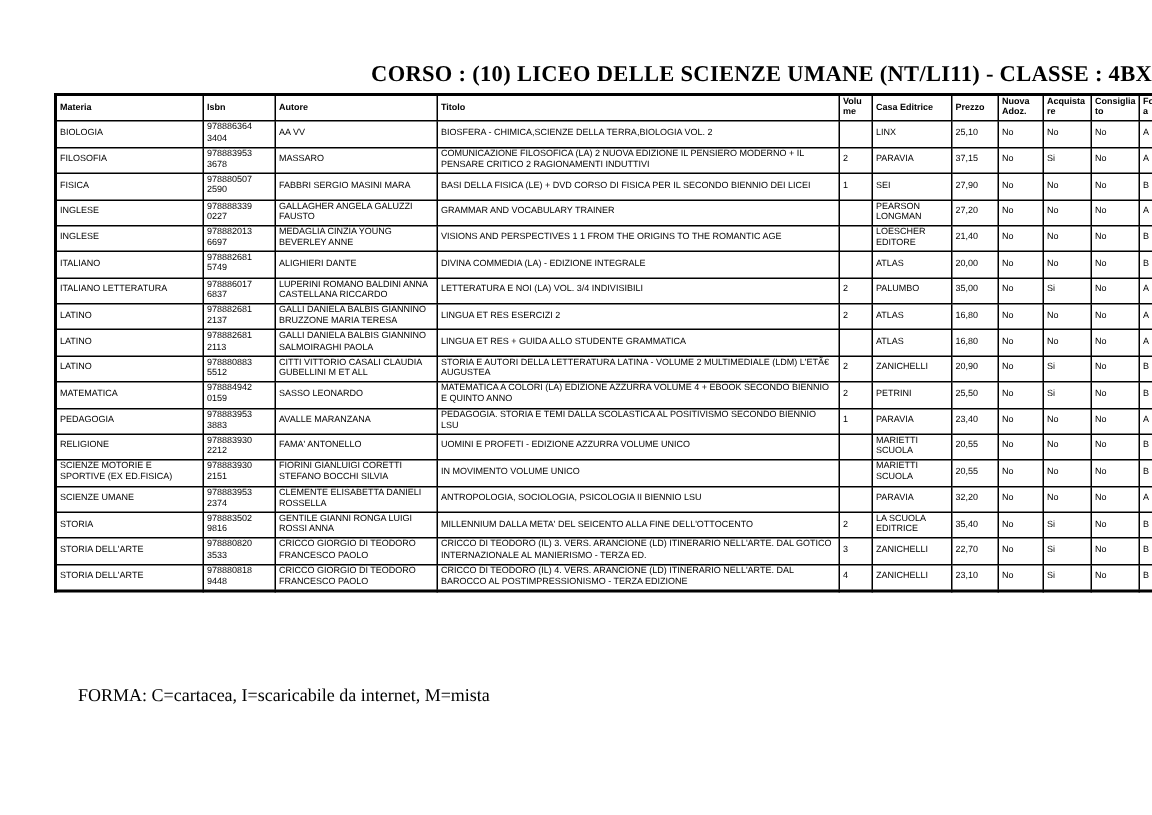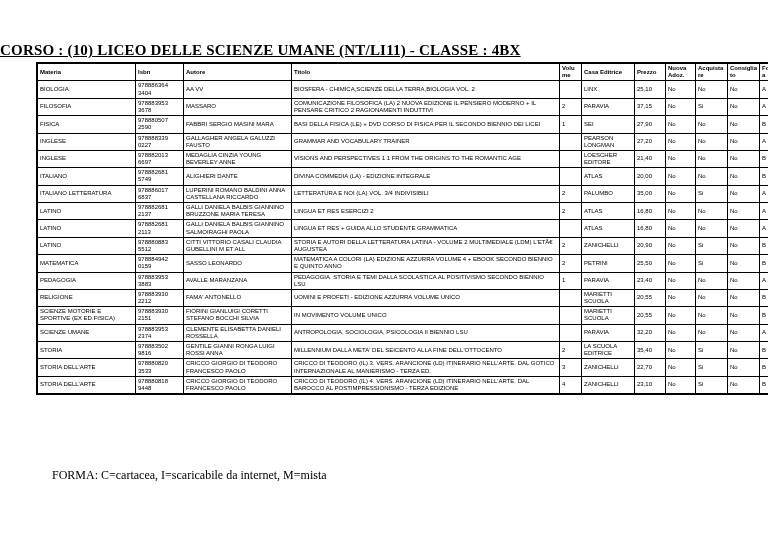--- a/index.html
+++ b/index.html
@@ -16,27 +16,26 @@
     position: relative;
     width: 768px;
     height: 543px;
     background: #ffffff;
   }
   .title {
     position: absolute;
     top: 42px;
     left: 0;
     width: 768px;
-    text-align: left;
+    text-align: right;
     font-family: "Liberation Serif", serif;
     font-weight: bold;
     font-size: 15px;
     letter-spacing: 0.2px;
     white-space: nowrap;
-    text-decoration: underline;
   }
   table.books {
     position: absolute;
     left: 36px;
     top: 62px;
     width: 697px;
     border-collapse: collapse;
     table-layout: fixed;
     border: 2px solid #000000;
     font-family: "Liberation Sans", sans-serif;
@@ -66,21 +65,21 @@
   .c4 { width: 17px; }
   .c5 { width: 48px; }
   .c6 { width: 26px; }
   .c7 { width: 25px; }
   .c8 { width: 27px; }
   .c9 { width: 27px; }
   .c10 { width: 16px; }
   .footer-note {
     position: absolute;
     left: 52px;
-    top: 468px;
+    top: 456px;
     font-family: "Liberation Serif", serif;
     font-size: 12px;
     white-space: nowrap;
   }
 </style>
 </head>
 <body>
 
 <div class="page">
   <div class="title">CORSO : (10) LICEO DELLE SCIENZE UMANE (NT/LI11) - CLASSE : 4BX</div>

